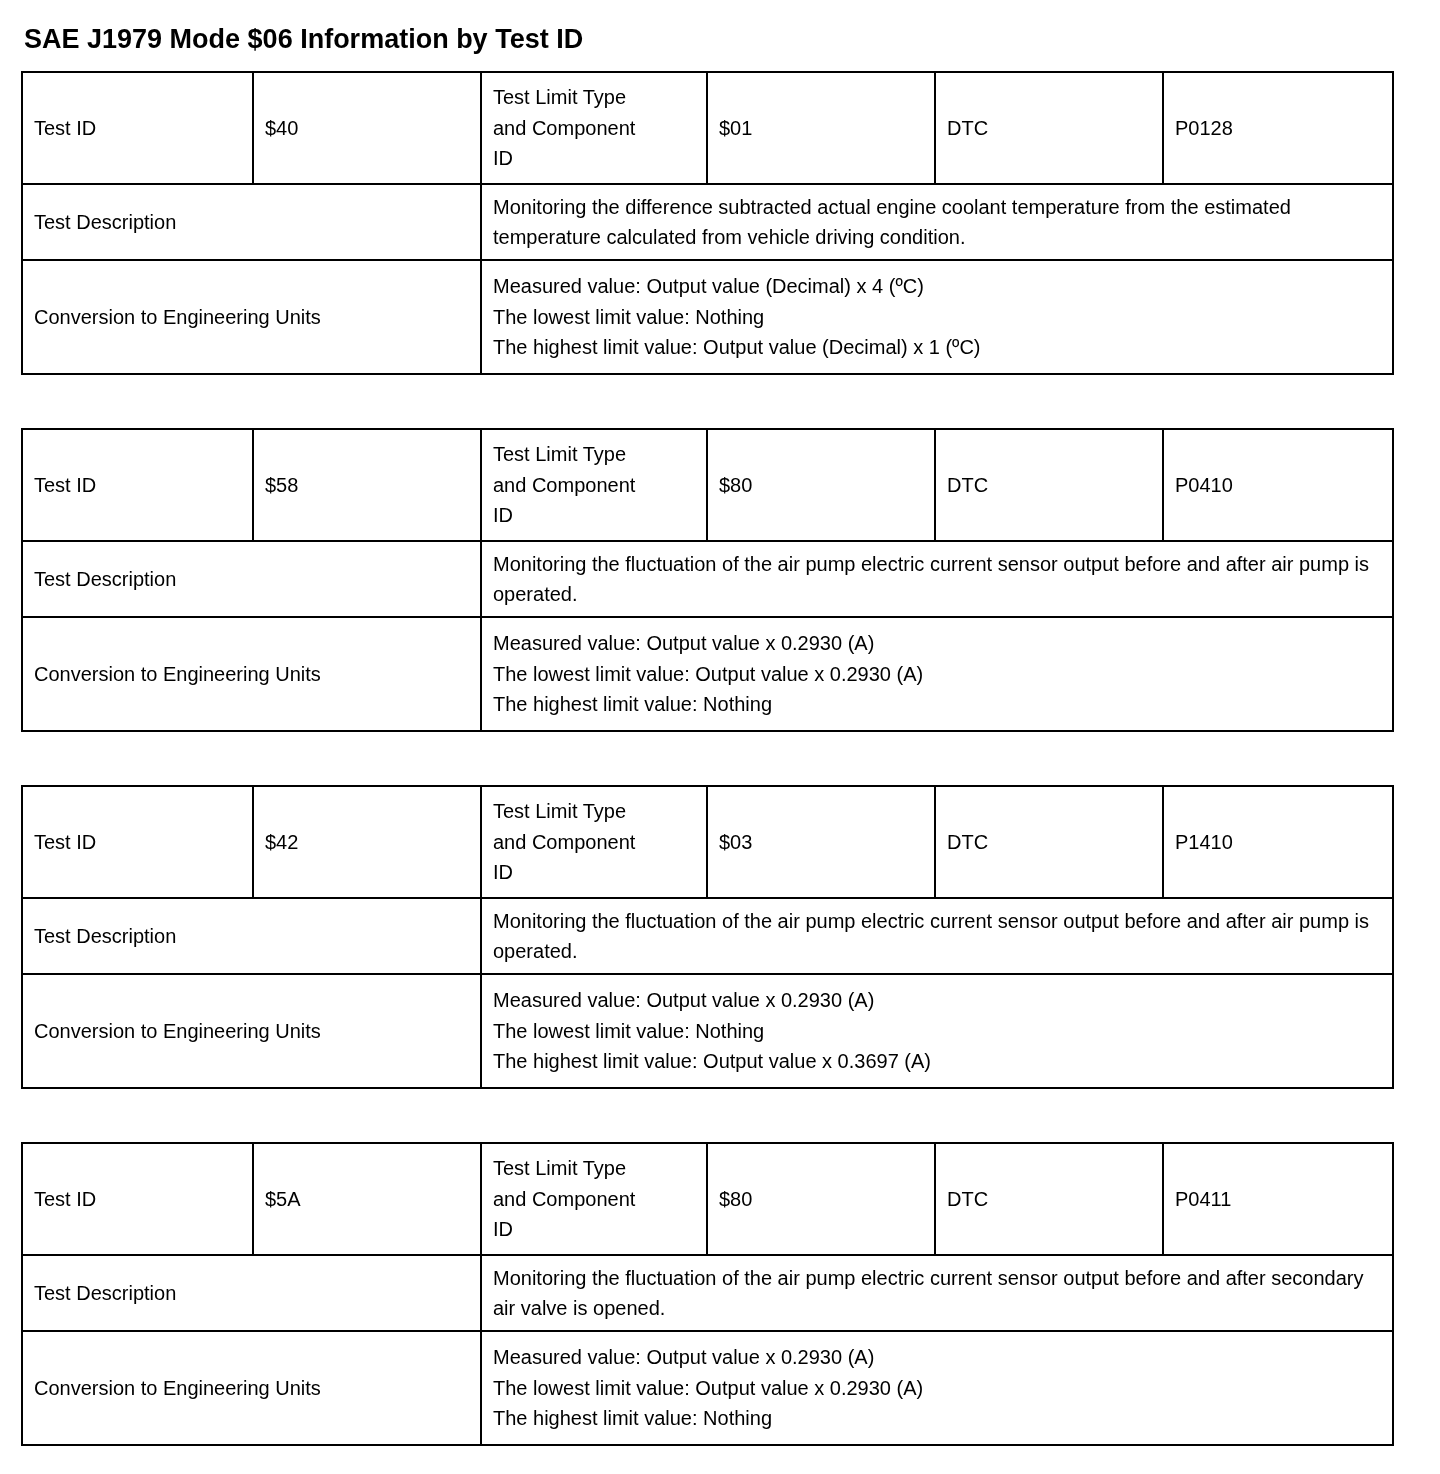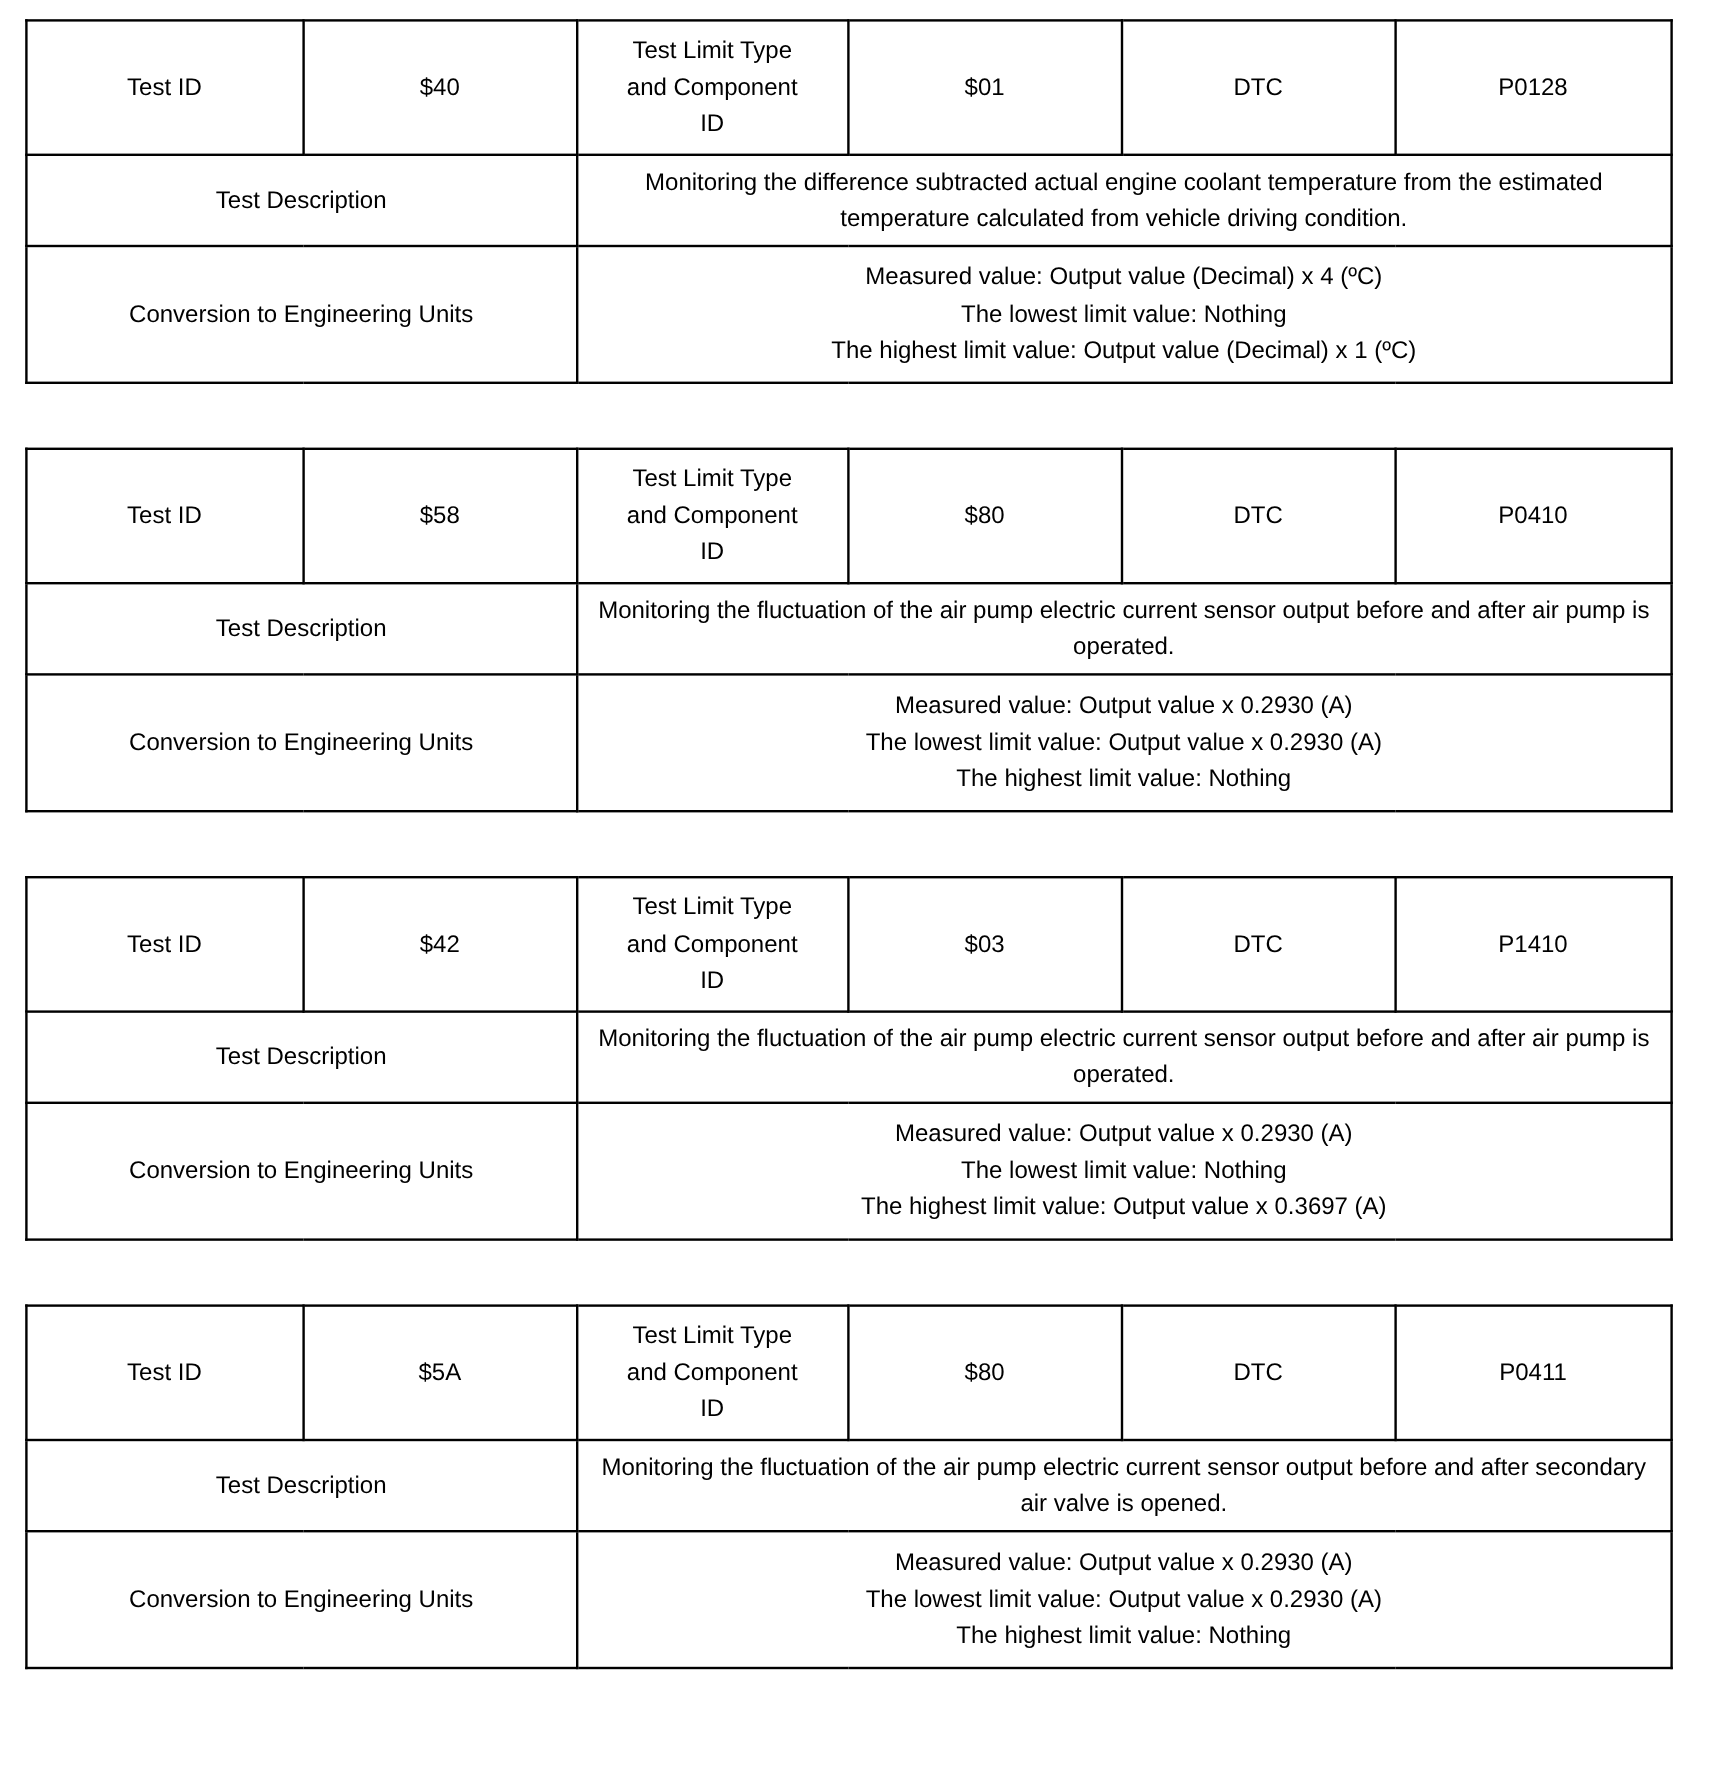--- a/index.html
+++ b/index.html
@@ -25,33 +25,33 @@
     margin-bottom: 53px;
   }
   table.test-table:last-child { margin-bottom: 0; }
   table.test-table td {
     border: 2px solid #000000;
     font-size: 20px;
     line-height: 1.52;
     padding: 6px 12px 6px 11px;
     vertical-align: middle;
     overflow: hidden;
-    text-align: center;
   }
   tr.row-head { height: 112px; }
   tr.row-desc { height: 76px; }
   tr.row-conv { height: 114px; }
   td.prewrap { white-space: pre-line; }
   .conv-line { white-space: nowrap; }
 </style>
 </head>
 <body>
 
 <div class="page">
 
+  <h1 class="title">SAE J1979 Mode $06 Information by Test ID</h1>
 
   <table class="test-table">
     <colgroup>
       <col style="width:231px">
         <col style="width:228px">
         <col style="width:226px">
       <col style="width:228px">
         <col style="width:228px">
         <col style="width:230px">
     </colgroup>

